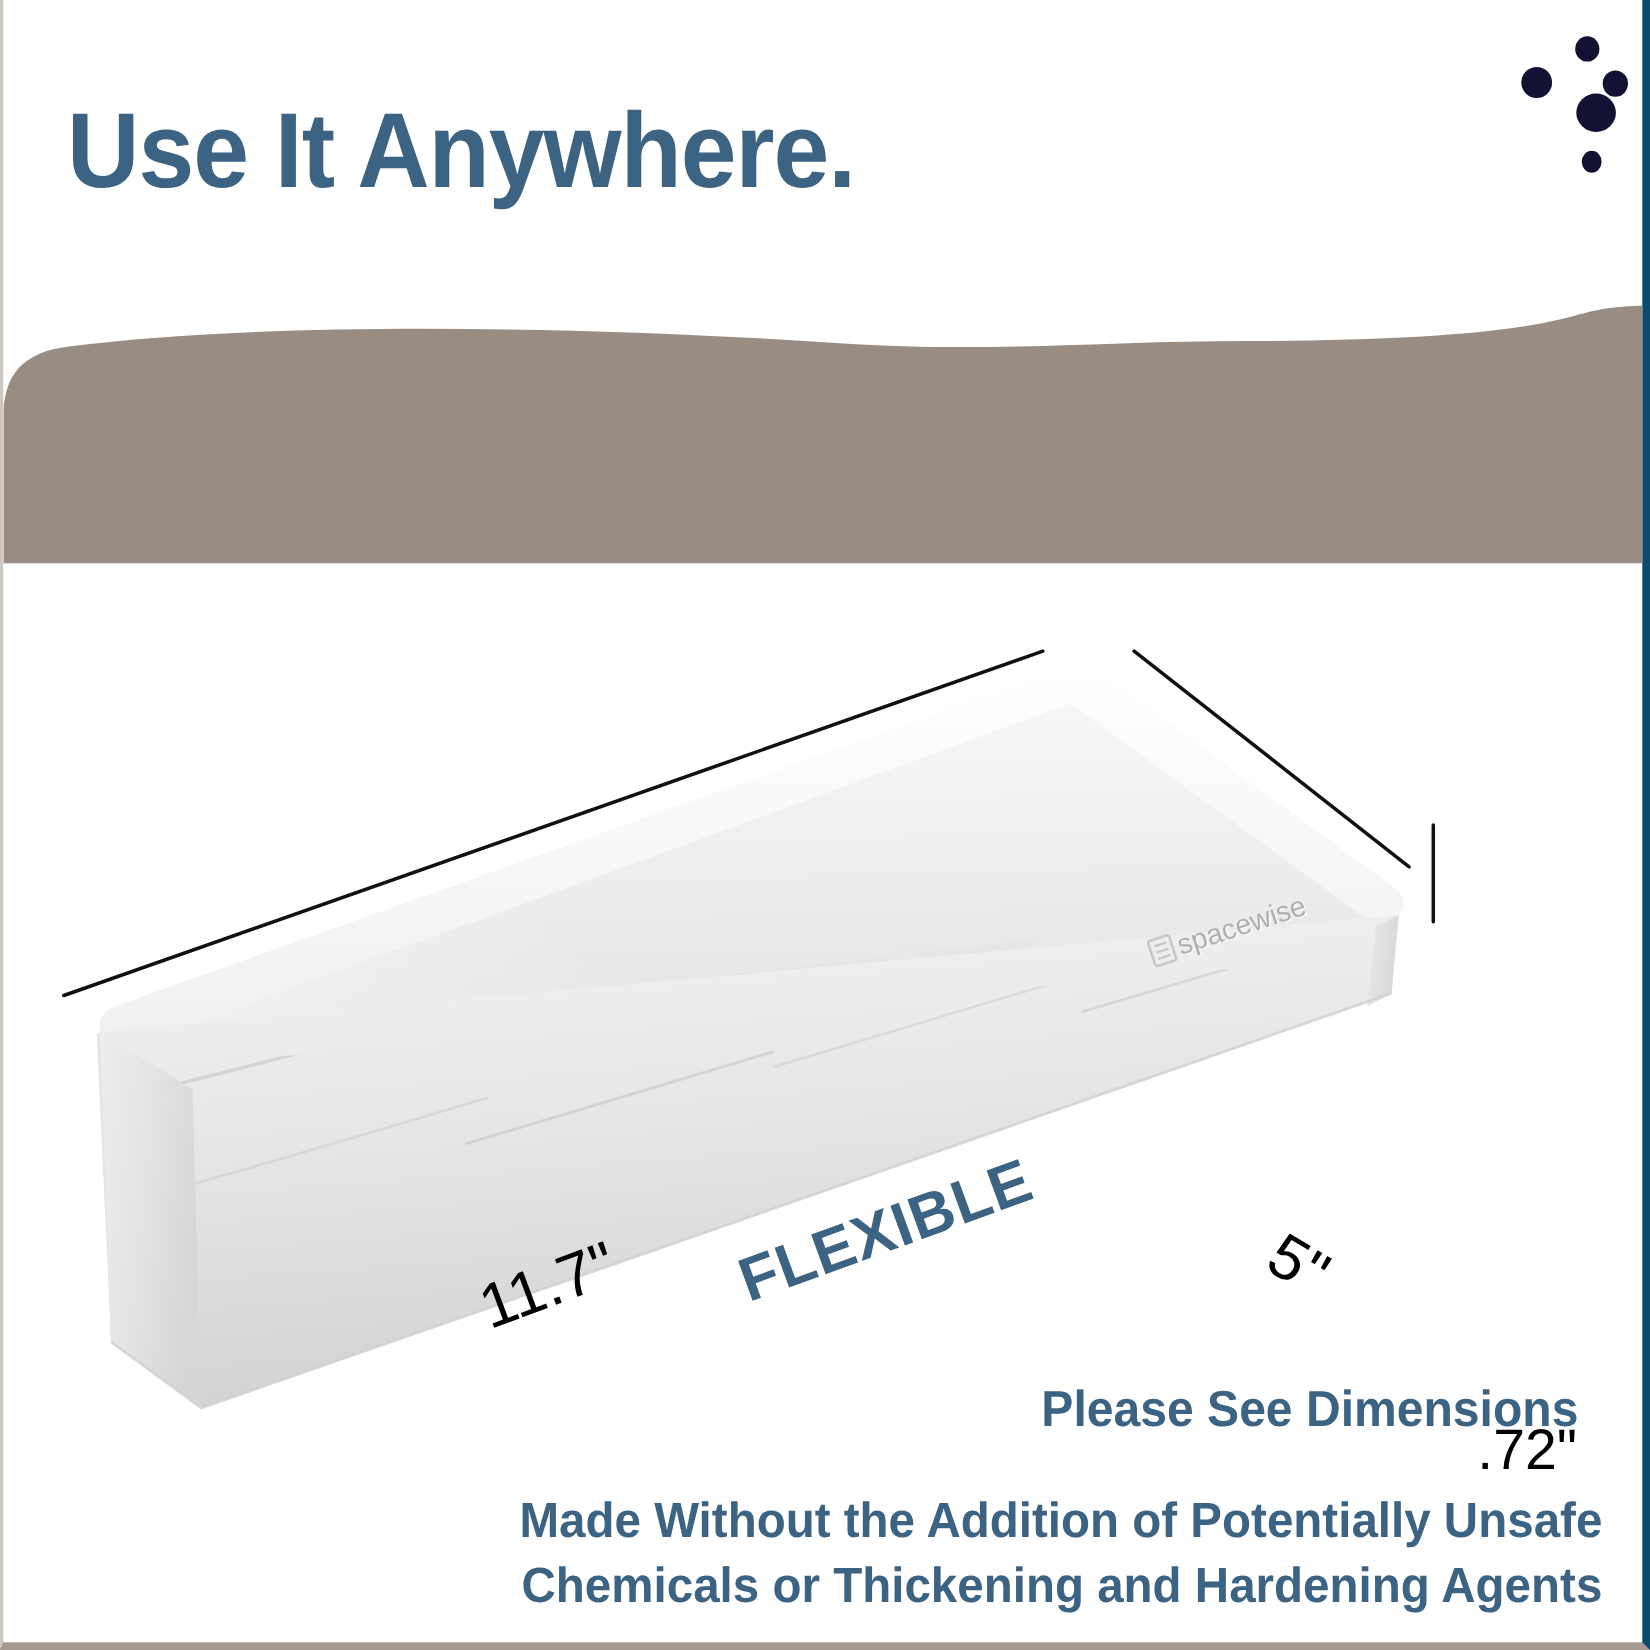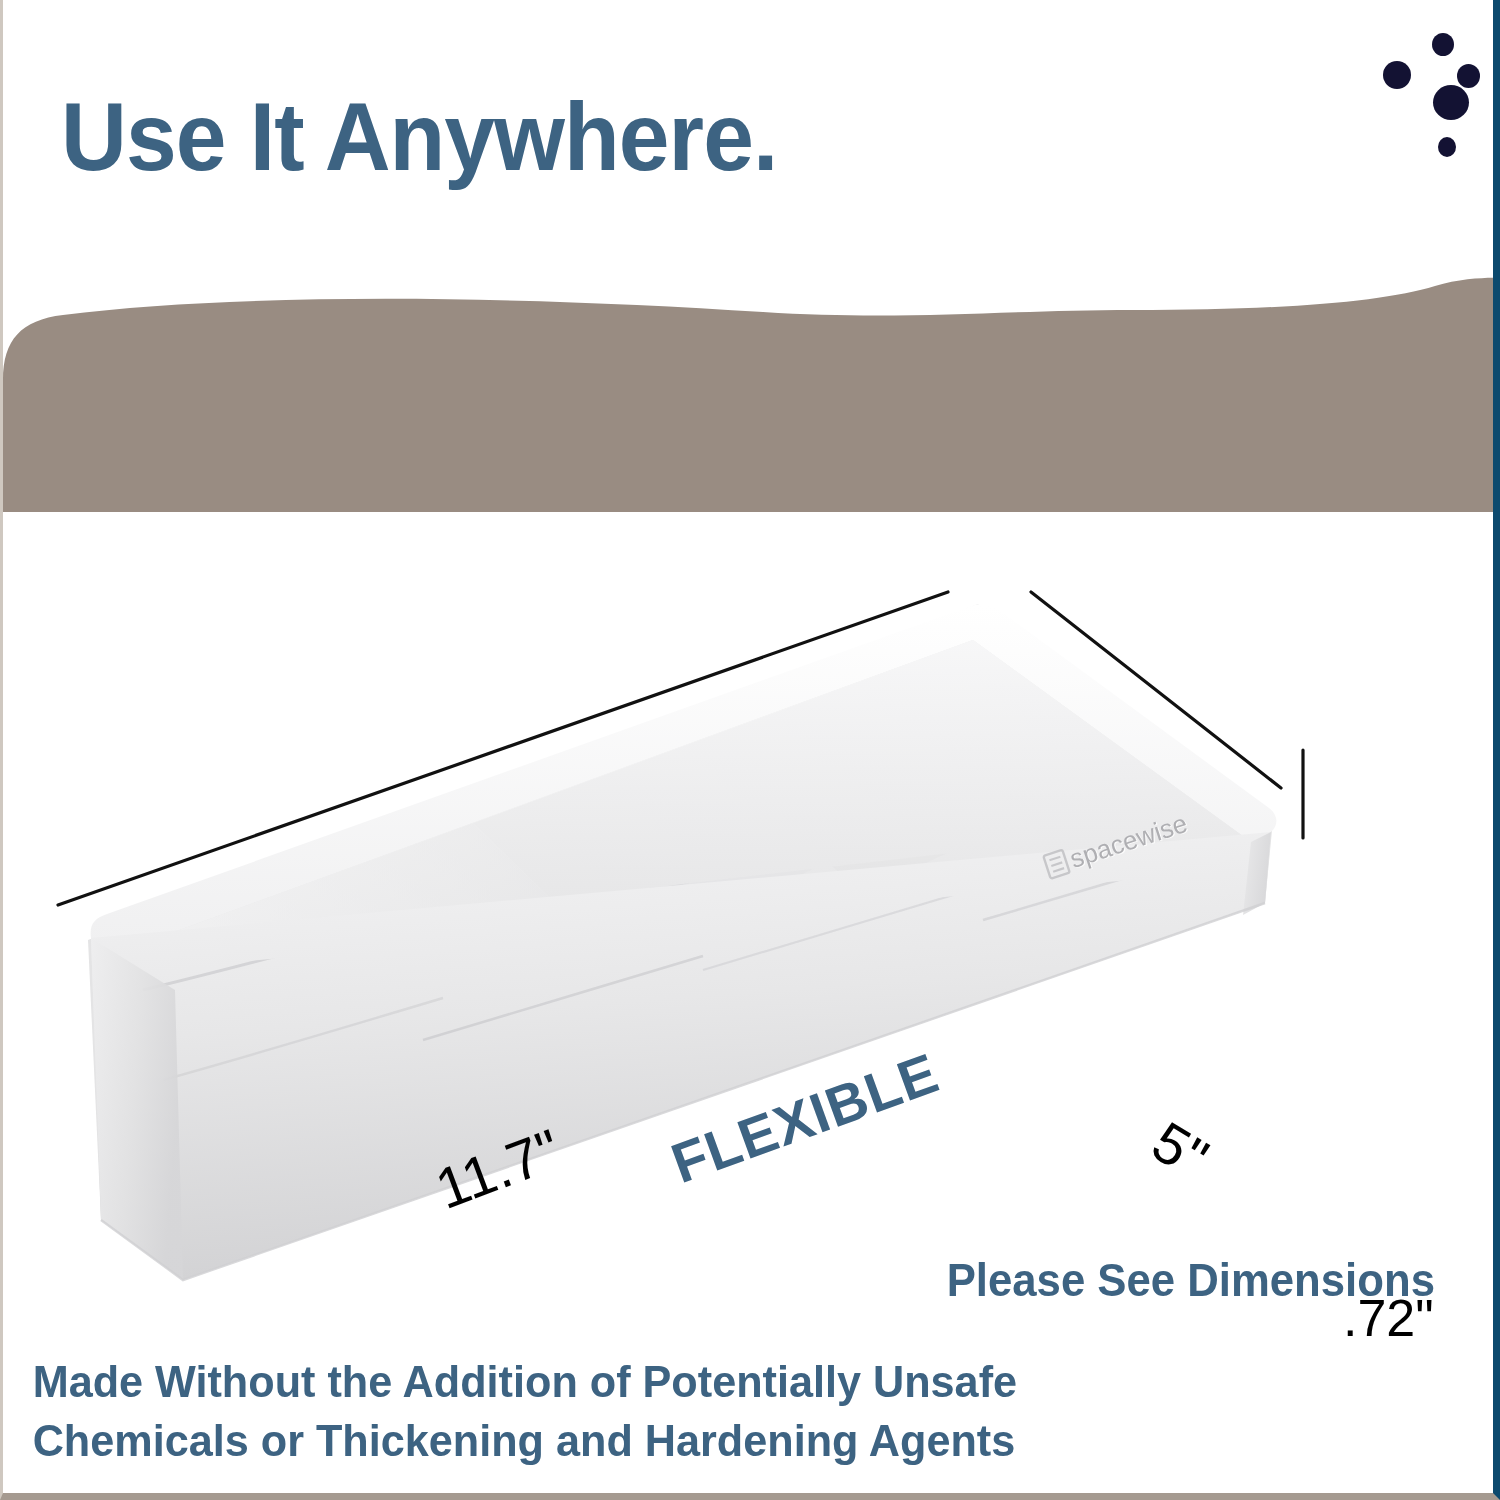--- a/index.html
+++ b/index.html
@@ -126,24 +126,24 @@
     top: 1253px;
     font-size: 46px;
     font-weight: 700;
     color: #3d6382;
     white-space: nowrap;
     transform: scaleX(0.95);
     transform-origin: right top;
   }
   #disclaimer {
     position: absolute;
-    left: 0;
+    left: 16px;
     right: 7px;
     top: 1352px;
-    text-align: left;
+    text-align: right;
     font-size: 45px;
     font-weight: 700;
     color: #3d6382;
     line-height: 1.32;
   }
   #disclaimer .line {
     display: block;
     transform: scaleX(0.96);
   }
 </style>

